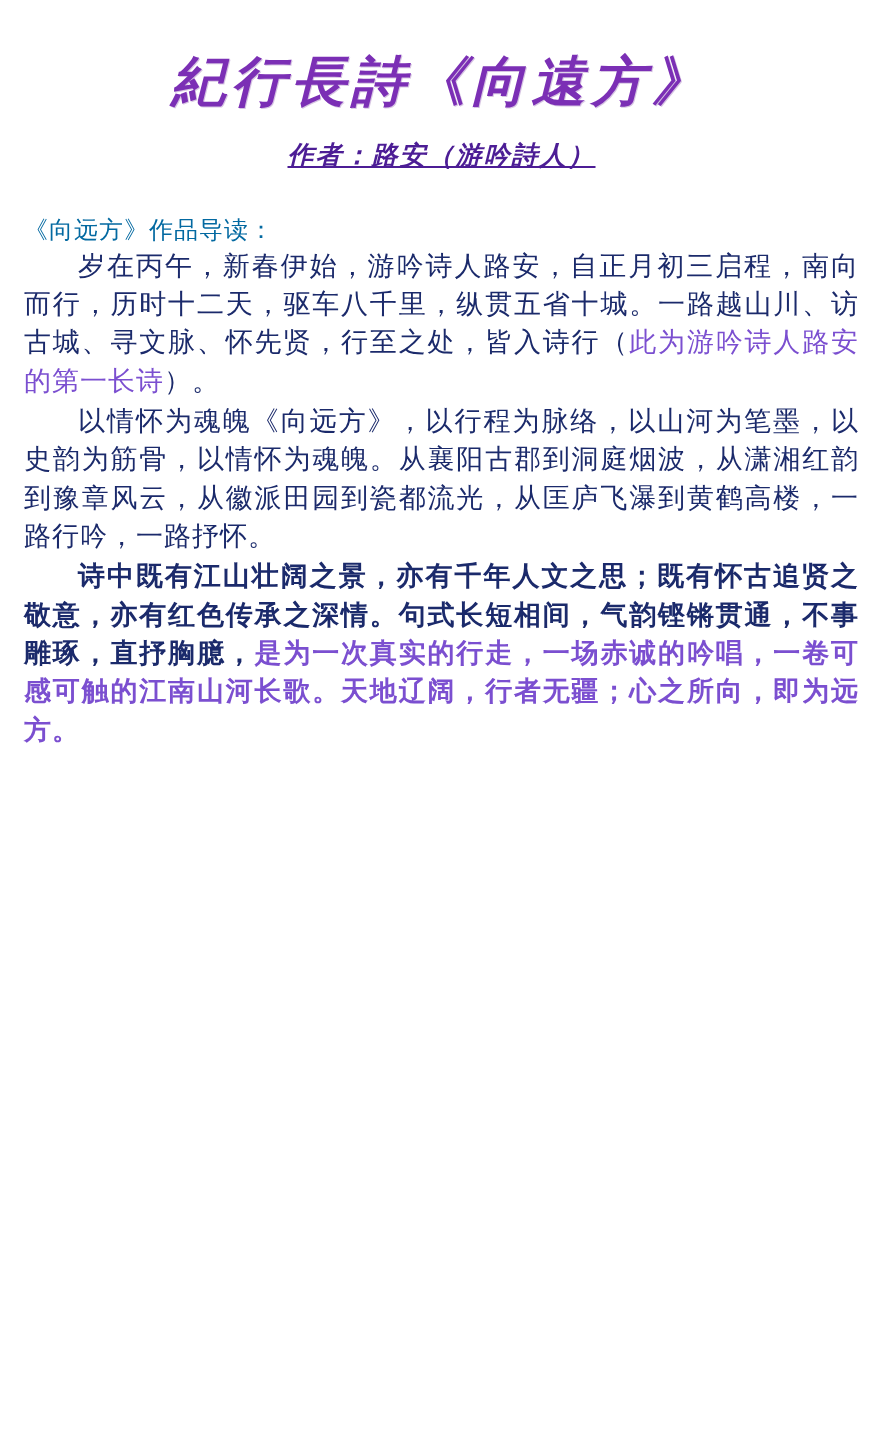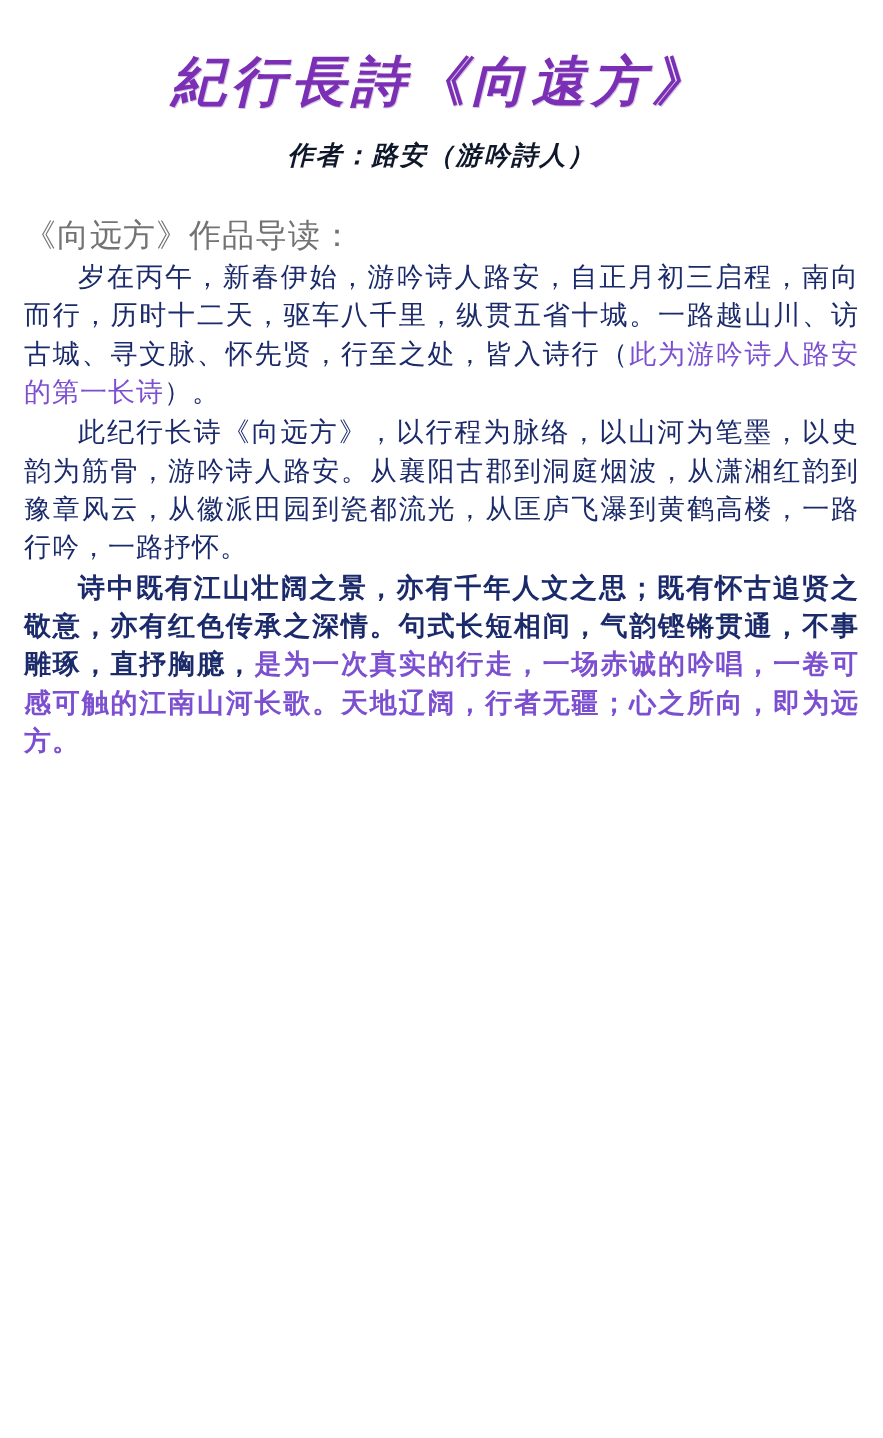--- a/index.html
+++ b/index.html
@@ -31,29 +31,30 @@
     color: #7b2fb5;
     margin: 18px 0 0 0;
     text-shadow: 1px 1px 0 rgba(90,20,140,0.25);
   }
   .author {
     text-align: center;
     font-size: 26px;
     font-weight: bold;
     font-style: italic;
     letter-spacing: 2px;
-    color: #0f172a;
+    color: #4c1d95;
     margin: 22px 0 0 0;
+    text-decoration: underline;
   }
   .lead {
-    font-size: 32px;
+    font-size: 24px;
     line-height: 1.42;
     margin: 40px 0 0 0;
     letter-spacing: 1px;
-    color: #737373;
+    color: #0369a1;
   }
   .para {
     font-size: 27px;
     line-height: 1.42;
     margin: 0;
     text-indent: 2em;
     letter-spacing: 1px;
     text-align: justify;
     text-justify: inter-ideograph;
     color: #1b2a6b;
@@ -73,20 +74,20 @@
 
   <div class="author">作者：路安（游吟詩人）</div>
 
   <p class="lead">《向远方》作品导读：</p>
 
   <p class="para para-1">
     <span>岁在丙午，新春伊始，游吟诗人路安，自正月初三启程，南向而行，历时十二天，驱车八千里，纵贯五省十城。一路越山川、访古城、寻文脉、怀先贤，行至之处，皆入诗行（</span><span class="accent">此为游吟诗人路安的第一长诗</span><span>）。</span>
   </p>
 
   <p class="para para-2">
-    <span>此纪行长诗《向远方》，以行程为脉络，以山河为笔墨，以史韵为筋骨，游吟诗人路安。从襄阳古郡到洞庭烟波，从潇湘红韵到豫章风云，从徽派田园到瓷都流光，从匡庐飞瀑到黄鹤高楼，一路行吟，一路抒怀。</span>
+    <span>以情怀为魂魄《向远方》，以行程为脉络，以山河为笔墨，以史韵为筋骨，以情怀为魂魄。从襄阳古郡到洞庭烟波，从潇湘红韵到豫章风云，从徽派田园到瓷都流光，从匡庐飞瀑到黄鹤高楼，一路行吟，一路抒怀。</span>
   </p>
 
   <p class="para para-3">
     <span>诗中既有江山壮阔之景，亦有千年人文之思；既有怀古追贤之敬意，亦有红色传承之深情。句式长短相间，气韵铿锵贯通，不事雕琢，直抒胸臆，</span><span class="accent">是为一次真实的行走，一场赤诚的吟唱，一卷可感可触的江南山河长歌。天地辽阔，行者无疆；心之所向，即为远方。</span>
   </p>
 
 </div>
 
 </body></html>

